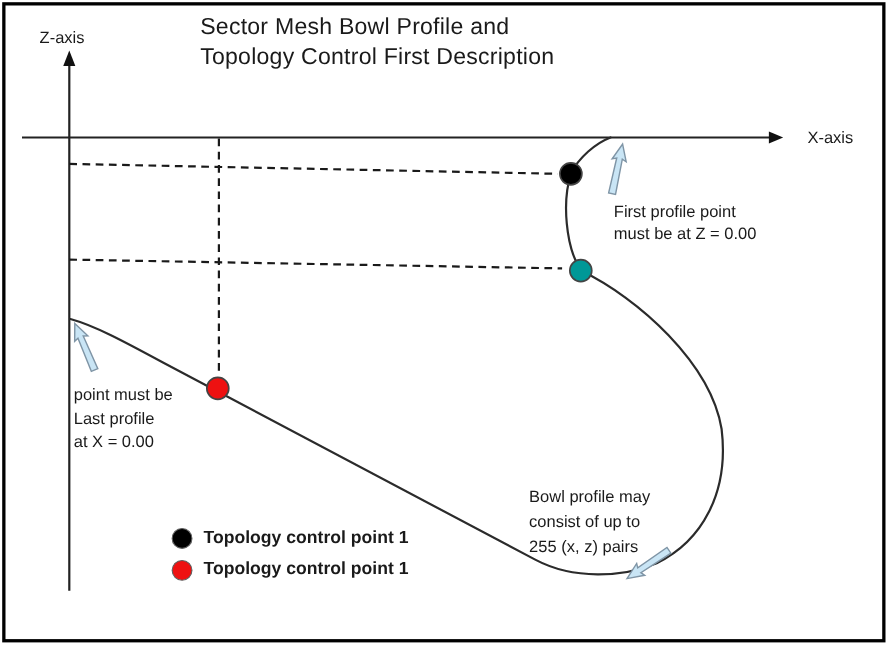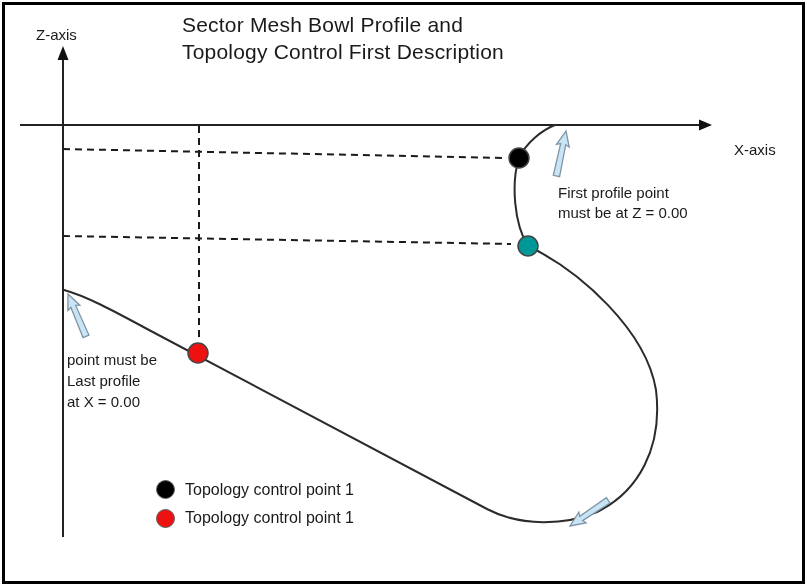--- a/index.html
+++ b/index.html
@@ -33,21 +33,21 @@
     white-space: nowrap;
   }
   .title {
     left: 182px;
     top: 11px;
     font-size: 21px;
     line-height: 27px;
     letter-spacing: 0.2px;
   }
   .z-label { left: 36px; top: 26px; font-size: 15px; }
-  .x-label { left: 734px; top: 117px; font-size: 15px; margin-top: 24px; }
+  .x-label { left: 734px; top: 117px; font-size: 15px; }
   .note { font-size: 15px; }
   .note-first { left: 558px; top: 183px; line-height: 20px; }
   .note-last  { left: 67px;  top: 349px; line-height: 21px; }
   .note-bowl  { left: 481px; top: 440px; line-height: 23px; }
   .legend {
     position: absolute;
     left: 156px;
     top: 480px;
     display: flex;
     flex-direction: column;
@@ -62,21 +62,21 @@
     width: 19px;
     height: 19px;
     border-radius: 50%;
     border: 1.5px solid #606060;
     box-sizing: border-box;
     flex: 0 0 auto;
   }
   .legend-label {
     margin-left: 10px;
     font-size: 16px;
-    font-weight: normal;
+    font-weight: bold;
     color: #1a1a1a;
   }
 </style>
 </head>
 <body>
 
 <div class="stage">
 
   <svg class="layer-svg" width="807" height="586" viewBox="0 0 807 586">
 
@@ -120,20 +120,25 @@
     <div>First profile point</div>
     <div>must be at Z = 0.00</div>
   </div>
 
   <div class="txt note note-last">
     <div>point must be</div>
     <div>Last profile</div>
     <div>at X = 0.00</div>
   </div>
 
+  <div class="txt note note-bowl">
+    <div>Bowl profile may</div>
+    <div>consist of up to</div>
+    <div>255 (x, z) pairs</div>
+  </div>
 
   <div class="legend">
     <div class="legend-row">
       <span class="legend-dot" style="background-color: rgb(0, 0, 0);"></span>
       <span class="legend-label">Topology control point 1</span>
     </div>
     <div class="legend-row">
       <span class="legend-dot" style="background-color: rgb(238, 17, 17);"></span>
       <span class="legend-label">Topology control point 1</span>
     </div>

